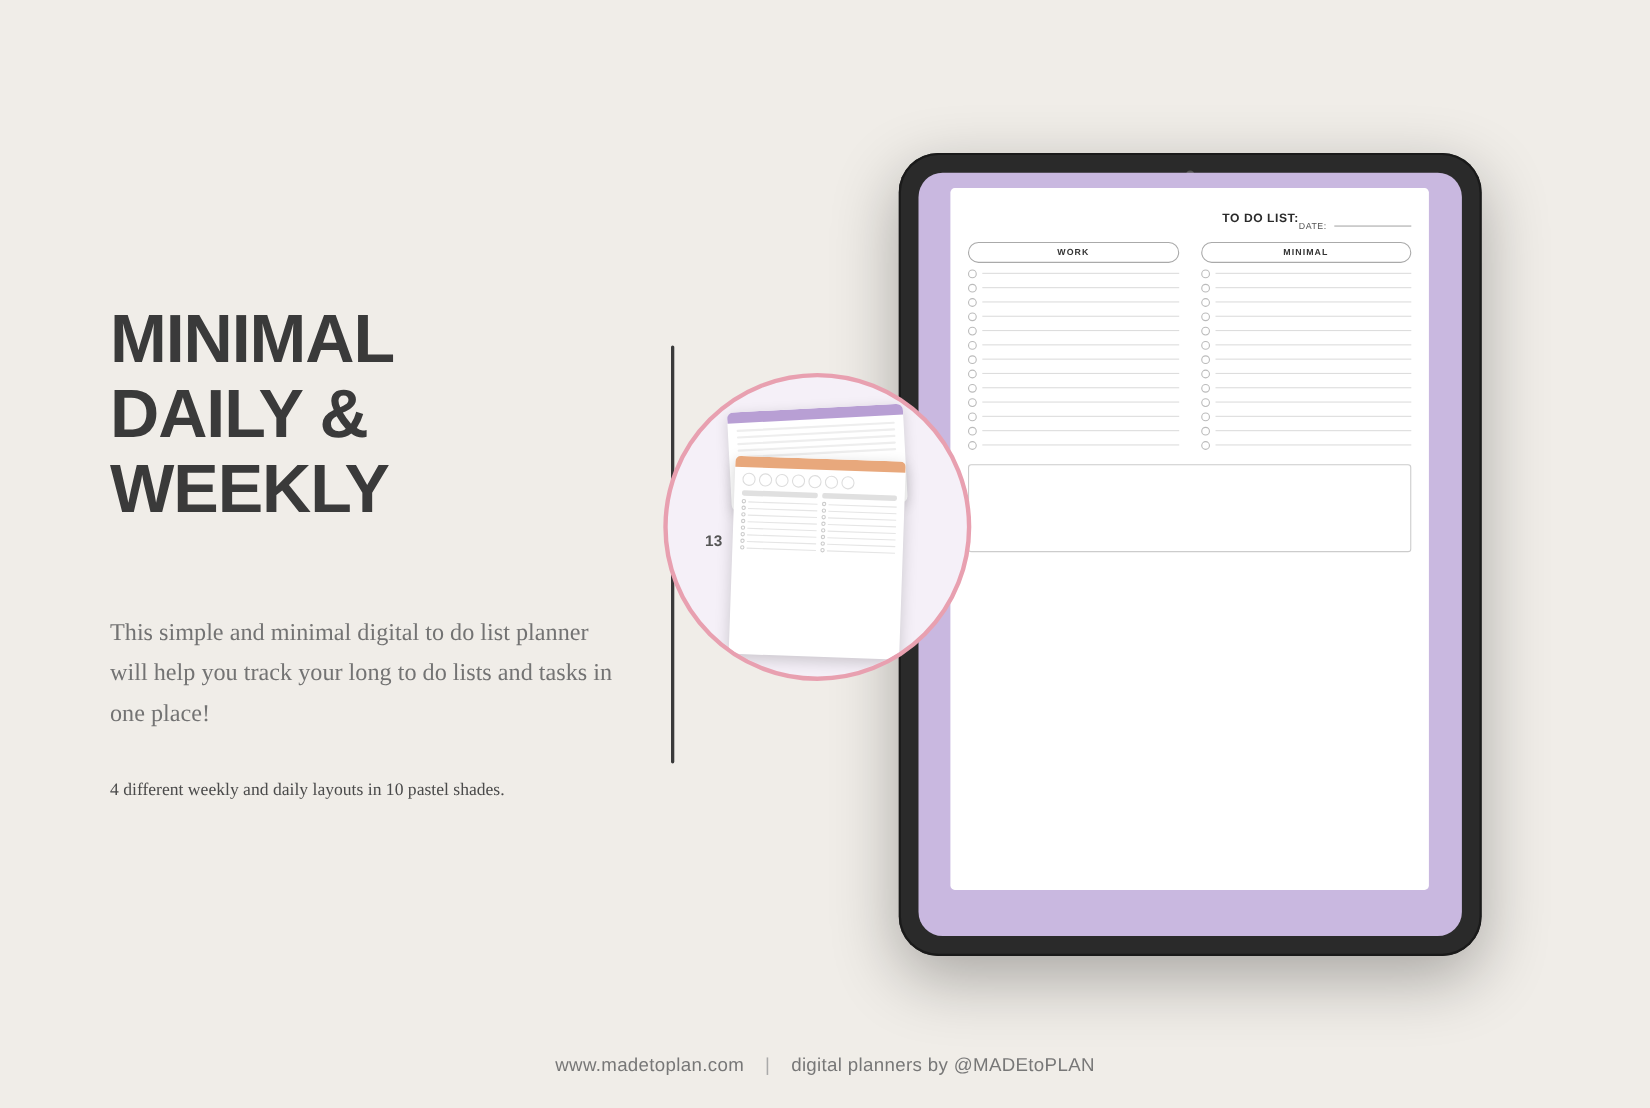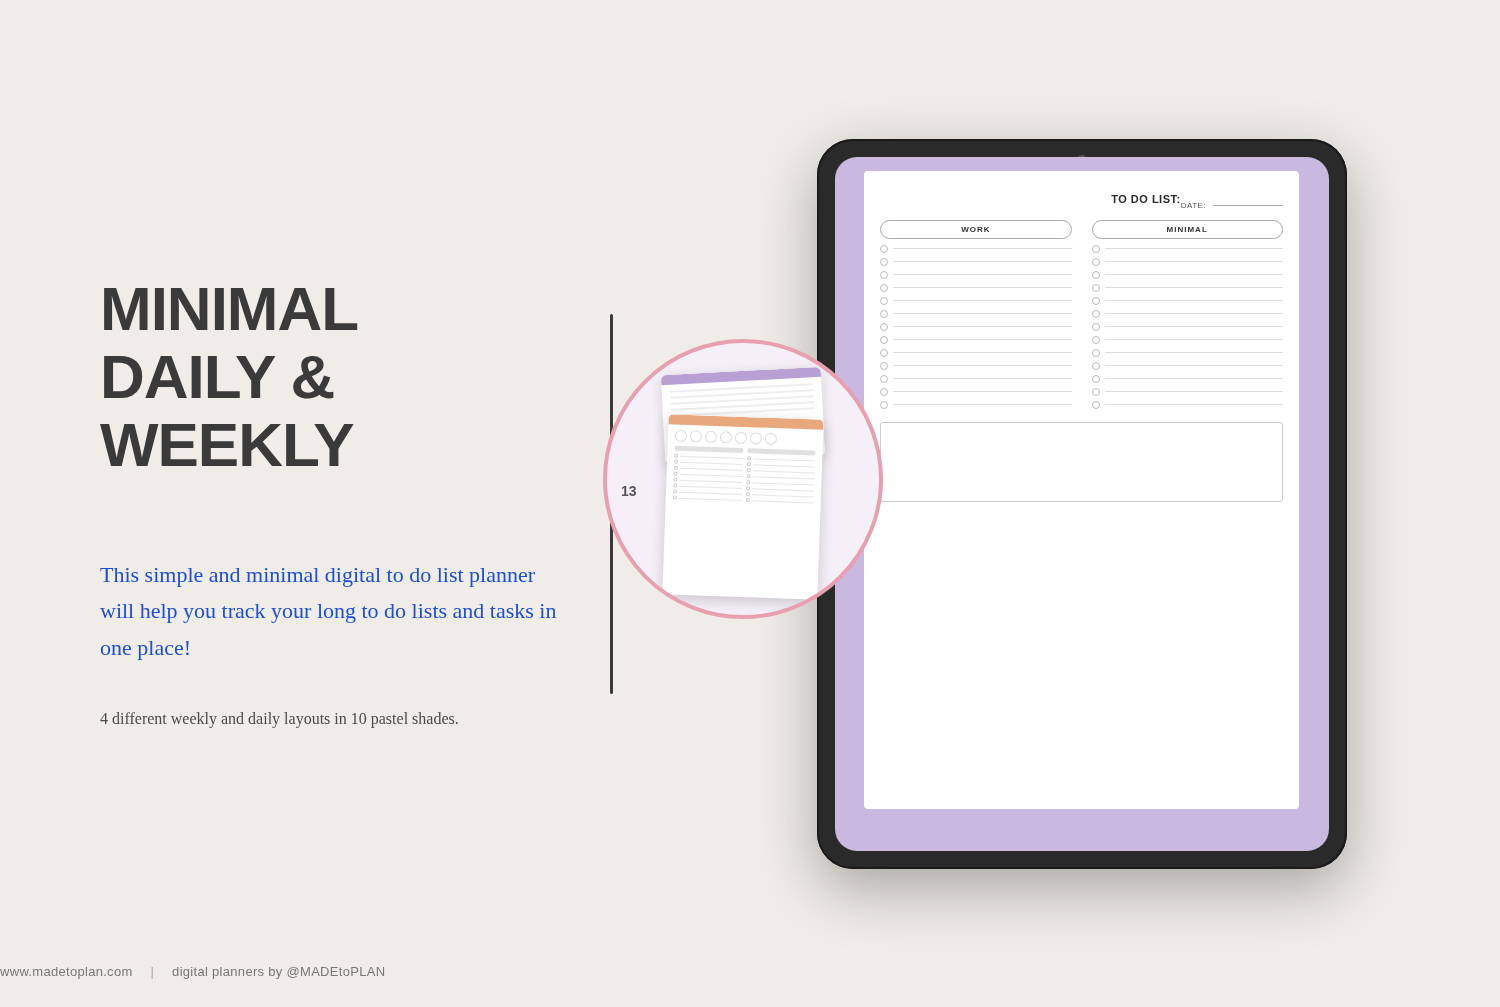--- a/index.html
+++ b/index.html
@@ -35,21 +35,21 @@
       color: #3a3a3a;
       line-height: 1.1;
       text-transform: uppercase;
       letter-spacing: -1px;
       margin-bottom: 78px;
     }
 
     .description-text {
       font-family: 'Georgia', serif;
       font-size: 22px;
-      color: #1d4ed8;
+      color: #737373;
       line-height: 1.65;
       margin-bottom: 40px;
       font-weight: normal;
     }
 
     .features-text {
       font-family: 'Georgia', serif;
       font-size: 16px;
       color: #4a4a4a;
       line-height: 1.65;
@@ -253,21 +253,21 @@
     .mini-line {
       height: 2px;
       background: #eee;
       border-radius: 1px;
       margin-bottom: 4px;
     }
 
     
     .page-number {
       position: absolute;
-      left: 14px;
+      left: 34px;
       top: 140px;
       font-family: 'Arial', sans-serif;
       font-size: 14px;
       font-weight: 700;
       color: #555;
     }
 
     
     .preview-card-front {
       position: absolute;
@@ -340,23 +340,23 @@
       height: 1px;
       background: #e5e5e5;
     }
 
     
     .footer {
       position: absolute;
       bottom: 28px;
       left: 0;
       right: 0;
-      text-align: left;
+      text-align: center;
       font-family: 'Arial', sans-serif;
-      font-size: 13px;
+      font-size: 17px;
       color: #777;
       letter-spacing: 0.3px;
     }
 
     .footer-separator {
       margin: 0 14px;
       color: #aaa;
     }
   </style>
 </head>

